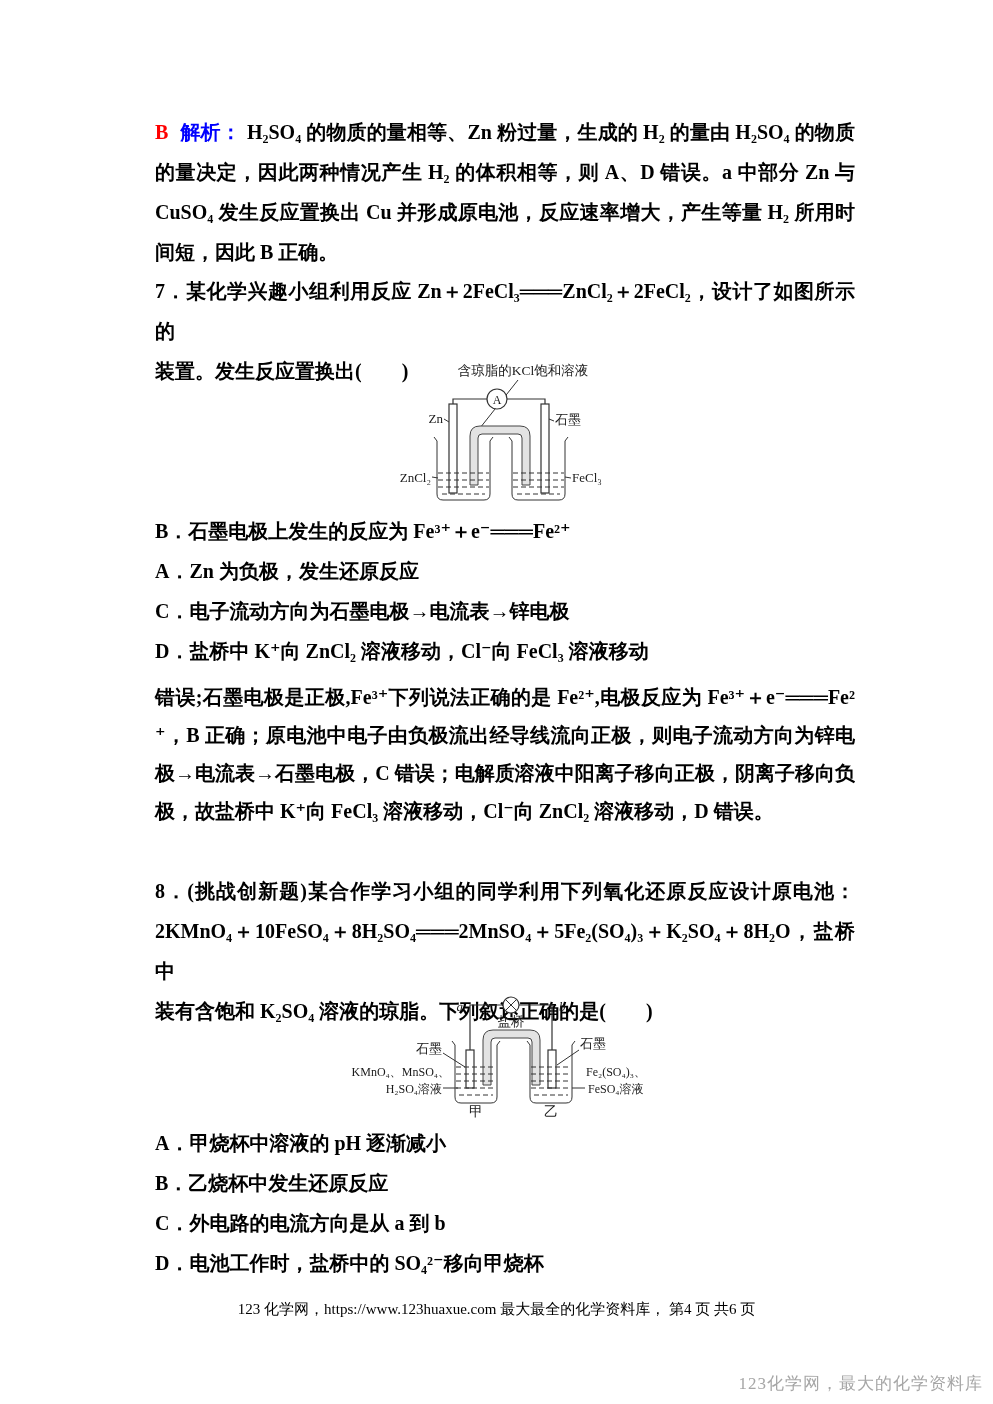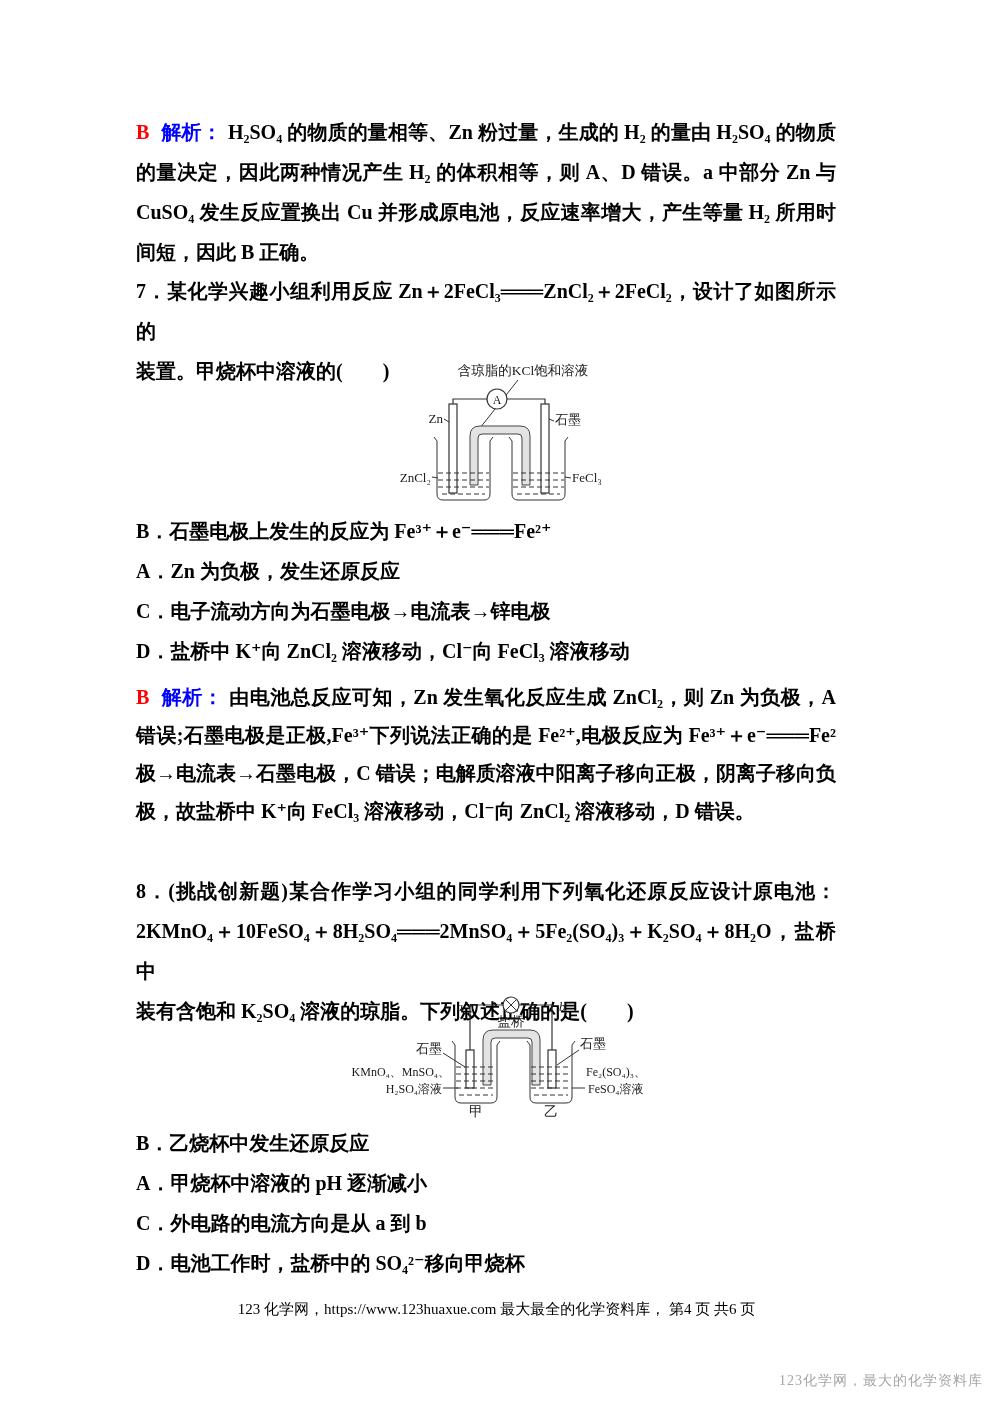--- a/index.html
+++ b/index.html
@@ -2,34 +2,34 @@
 <html><head>
 <meta charset="utf-8">
 <style>
   html,body{margin:0;padding:0;}
   body{
     width:993px;height:1404px;position:relative;background:#ffffff;
     font-family:"Liberation Serif","DejaVu Serif",serif;color:#000;
     overflow:hidden;
   }
   .page{position:absolute;inset:0;background:#fff;}
-  .abs{position:absolute;left:136px;width:700px;}
+  .abs{position:absolute;left:155px;width:700px;}
   .txt{font-size:20px;line-height:40px;font-weight:bold;color:#000;}
   .lh38{line-height:38px;}
   .jl{text-align:justify;text-align-last:justify;}
   .ll{text-align:right;text-align-last:left;}
   .line{margin:0;}
   .ans{color:#ff0000;margin-right:12px;}
   .lab{color:#0000ff;margin-right:6px;}
   .footer{
     position:absolute;left:0;top:1298px;width:993px;text-align:center;
     font-size:15px;font-weight:normal;color:#000;line-height:22px;
   }
   .watermark{
-    position:absolute;right:10px;top:1372px;font-size:14px;color:#a6a6a6;
+    position:absolute;right:10px;top:1372px;font-size:17px;color:#a6a6a6;
     font-weight:normal;letter-spacing:1px;
   }
   svg{position:absolute;overflow:visible;}
   svg text{font-family:"Liberation Serif","DejaVu Serif",serif;fill:#1a1a1a;}
   .wire{stroke:#333;stroke-width:1.2;fill:none;}
   .outline{stroke:#333;stroke-width:1.2;fill:#fff;}
   .tube{stroke:#444;stroke-width:1;fill:#e3e3e3;}
   .dash{stroke:#333;stroke-width:1;stroke-dasharray:5 3;fill:none;}
   .leader{stroke:#333;stroke-width:1;fill:none;}
 </style>
@@ -40,21 +40,21 @@
 
   <div class="abs txt" style="top:112px">
     <p class="line jl"><span class="ans">B</span><span class="lab">解析：</span><span>H₂SO₄ 的物质的量相等、Zn 粉过量，生成的 H₂ 的量由 H₂SO₄ 的物质</span></p>
     <p class="line jl">的量决定，因此两种情况产生 H₂ 的体积相等，则 A、D 错误。a 中部分 Zn 与</p>
     <p class="line jl">CuSO₄ 发生反应置换出 Cu 并形成原电池，反应速率增大，产生等量 H₂ 所用时</p>
     <p class="line ll">间短，因此 B 正确。</p>
   </div>
 
   <div class="abs txt" style="top:271px">
     <p class="line jl">7．某化学兴趣小组利用反应 Zn＋2FeCl₃═══ZnCl₂＋2FeCl₂，设计了如图所示的</p>
-    <p class="line ll">装置。甲烧杯中溶液的(　　)</p>
+    <p class="line ll">装置。发生反应置换出(　　)</p>
   </div>
 
   <svg style="left:385px;top:360px" width="260" height="150" viewBox="0 0 260 150">
     <text x="138" y="15" font-size="13.5" text-anchor="middle">含琼脂的KCl饱和溶液</text>
     <line class="leader" x1="133" y1="20" x2="95" y2="68"></line>
 
     <polyline class="wire" points="68,46 68,39 102,39"></polyline>
     <polyline class="wire" points="122,39 160,39 160,46"></polyline>
 
     <circle class="outline" cx="112" cy="39" r="10"></circle>
@@ -91,22 +91,22 @@
   </svg>
 
   <div class="abs txt" style="top:511px">
     <p class="line ll">B．石墨电极上发生的反应为 Fe³⁺＋e⁻═══Fe²⁺</p>
     <p class="line ll">A．Zn 为负极，发生还原反应</p>
     <p class="line ll">C．电子流动方向为石墨电极→电流表→锌电极</p>
     <p class="line ll">D．盐桥中 K⁺向 ZnCl₂ 溶液移动，Cl⁻向 FeCl₃ 溶液移动</p>
   </div>
 
   <div class="abs txt lh38" style="top:678px">
-    <p class="line jl"><span class="ans">B</span><span class="lab">解析：</span><span>由电池总反应可知，Zn 发生氧化反应生成 ZnCl₂，则 Zn 为负极，A</span></p>
     <p class="line jl">错误;石墨电极是正极,Fe³⁺下列说法正确的是 Fe²⁺,电极反应为 Fe³⁺＋e⁻═══Fe²</p>
+    <p class="line jl">⁺，B 正确；原电池中电子由负极流出经导线流向正极，则电子流动方向为锌电</p>
     <p class="line jl">极→电流表→石墨电极，C 错误；电解质溶液中阳离子移向正极，阴离子移向负</p>
     <p class="line ll">极，故盐桥中 K⁺向 FeCl₃ 溶液移动，Cl⁻向 ZnCl₂ 溶液移动，D 错误。</p>
   </div>
 
   <div class="abs txt" style="top:871px">
     <p class="line jl">8．(挑战创新题)某合作学习小组的同学利用下列氧化还原反应设计原电池：</p>
     <p class="line jl">2KMnO₄＋10FeSO₄＋8H₂SO₄═══2MnSO₄＋5Fe₂(SO₄)₃＋K₂SO₄＋8H₂O，盐桥中</p>
     <p class="line ll">装有含饱和 K₂SO₄ 溶液的琼脂。下列叙述正确的是(　　)</p>
   </div>
 
@@ -154,22 +154,22 @@
     <line class="leader" x1="113" y1="93" x2="128" y2="93"></line>
     <text x="256" y="81" font-size="12" text-anchor="start">Fe₂(SO₄)₃、</text>
     <text x="258" y="98" font-size="12" text-anchor="start">FeSO₄溶液</text>
     <line class="leader" x1="242" y1="93" x2="255" y2="93"></line>
 
     <text x="146" y="121" font-size="14" text-anchor="middle">甲</text>
     <text x="221" y="121" font-size="14" text-anchor="middle">乙</text>
   </svg>
 
   <div class="abs txt" style="top:1123px">
+    <p class="line ll">A．甲烧杯中溶液的 pH 逐渐减小</p>
     <p class="line ll">B．乙烧杯中发生还原反应</p>
-    <p class="line ll">A．甲烧杯中溶液的 pH 逐渐减小</p>
     <p class="line ll">C．外电路的电流方向是从 a 到 b</p>
     <p class="line ll">D．电池工作时，盐桥中的 SO₄²⁻移向甲烧杯</p>
   </div>
 
   <div class="footer">123 化学网，https://www.123huaxue.com 最大最全的化学资料库， 第4 页 共6 页</div>
 
   <div class="watermark">123化学网，最大的化学资料库</div>
 
 </div>
 

